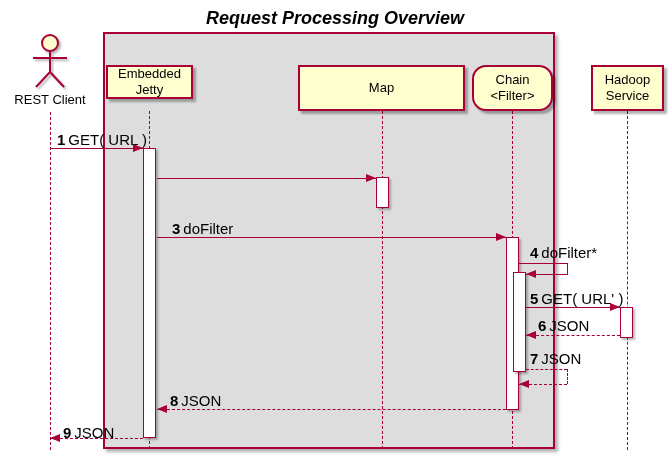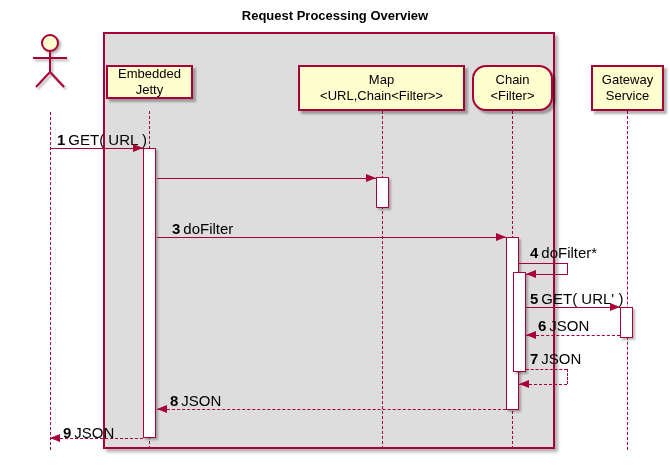--- a/index.html
+++ b/index.html
@@ -8,21 +8,21 @@
     --gray:#DDDDDD;
   }
   html,body{margin:0;padding:0;background:#ffffff;}
   #diagram{
     position:relative;width:670px;height:467px;background:#ffffff;
     font-family:"Liberation Sans", sans-serif;color:#000;overflow:hidden;
   }
   .abs{position:absolute;}
   .title{
     left:0;top:8px;width:670px;text-align:center;
-    font-size:13px;font-weight:bold;
+    font-size:18px;font-weight:bold;font-style:italic;
   }
   .group-box{
     left:103px;top:32px;width:452px;height:417px;
     background:var(--gray);border:2px solid var(--maroon);
     box-shadow:3px 3px 3px rgba(0,0,0,0.30);
     box-sizing:border-box;
   }
   .group-label{
     left:103px;top:36px;width:452px;text-align:center;
     font-size:13px;font-weight:bold;
@@ -72,35 +72,35 @@
   <div class="abs lifeline" style="left:512px;top:111px;height:338px;"></div>
   <div class="abs lifeline" style="left:627px;top:111px;height:339px;"></div>
 
   <svg class="abs actor" style="left:22px;top:32px;" width="56" height="58" viewBox="0 0 56 58">
     <circle cx="28" cy="11" r="8" fill="#FEFECE" stroke="#A80036" stroke-width="2"></circle>
     <line x1="28" y1="19" x2="28" y2="40" stroke="#A80036" stroke-width="2"></line>
     <line x1="11" y1="26" x2="45" y2="26" stroke="#A80036" stroke-width="2"></line>
     <line x1="28" y1="40" x2="14" y2="55" stroke="#A80036" stroke-width="2"></line>
     <line x1="28" y1="40" x2="42" y2="55" stroke="#A80036" stroke-width="2"></line>
   </svg>
+  <div class="abs actor-label" style="left:0px;top:92px;width:100px;">REST Client</div>
 
   <div class="abs pbox" style="left:106px;top:65px;width:87px;height:34px;">
     <span>Embedded</span>
     <span>Jetty</span>
   </div>
   <div class="abs pbox" style="left:298px;top:65px;width:167px;height:46px;">
     <span>Map</span>
-    <span>&lt;URL,Chain&lt;Filter&gt;&gt;</span>
   </div>
   <div class="abs pbox" style="left:472px;top:65px;width:81px;height:46px;border-radius:14px;">
     <span>Chain</span>
     <span>&lt;Filter&gt;</span>
   </div>
   <div class="abs pbox" style="left:591px;top:65px;width:73px;height:46px;">
-    <span>Gateway</span>
+    <span>Hadoop</span>
     <span>Service</span>
   </div>
 
   <div class="abs act" style="left:143px;top:148px;height:290px;"></div>
   <div class="abs act" style="left:376px;top:177px;height:31px;"></div>
   <div class="abs act" style="left:506px;top:237px;height:173px;"></div>
   <div class="abs act" style="left:513px;top:272px;height:100px;"></div>
   <div class="abs act" style="left:620px;top:307px;height:31px;"></div>
 
   <div class="abs mlabel" style="left:57px;top:133px;"><b>1</b><span>GET( URL )</span></div>

